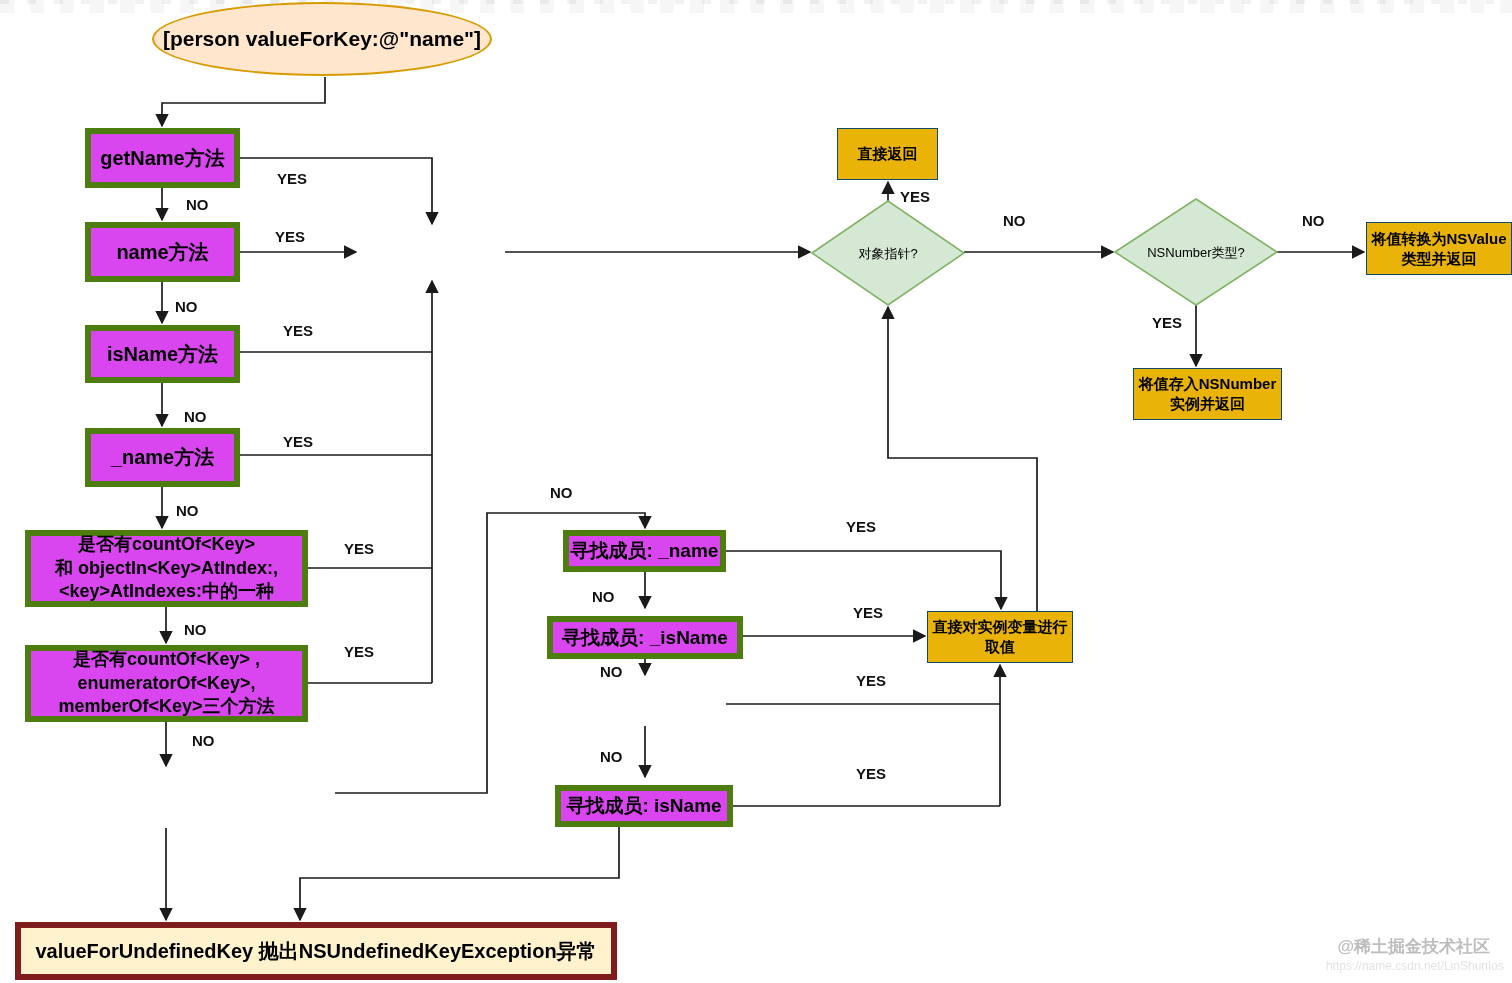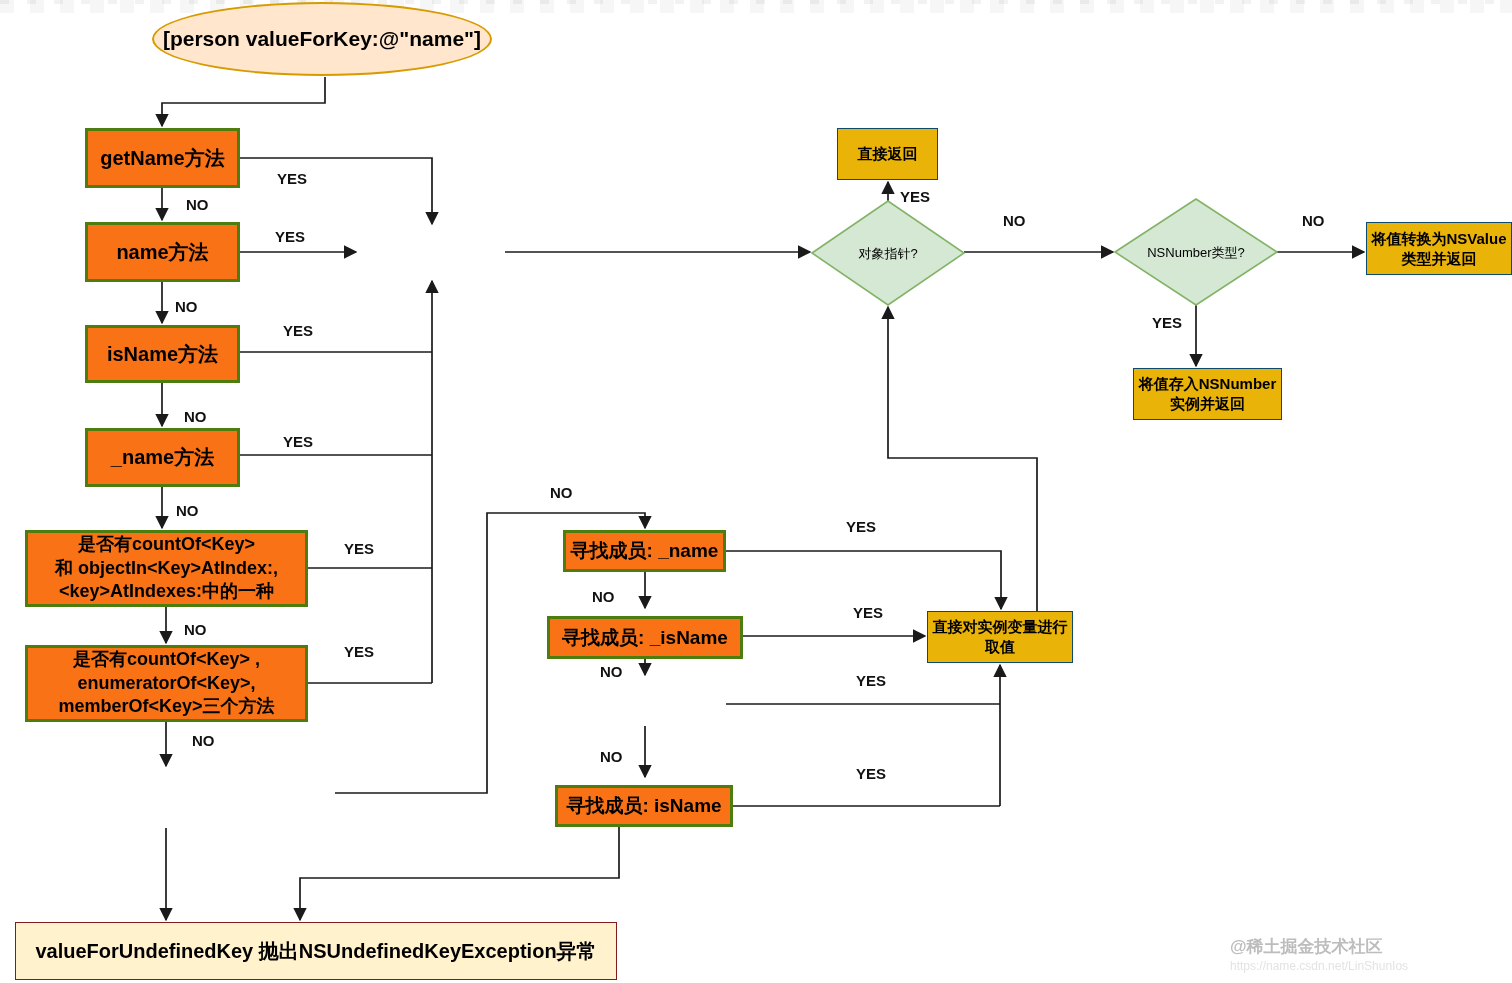--- a/index.html
+++ b/index.html
@@ -13,27 +13,27 @@
     background:
       repeating-linear-gradient(90deg, rgba(120,130,120,0.10) 0 9px, rgba(0,0,0,0) 9px 27px) 0 0 / 27px 4px no-repeat local,
       repeating-linear-gradient(90deg, rgba(120,130,120,0.07) 0 14px, rgba(0,0,0,0) 14px 30px);
     background-size:100% 4px,100% 13px;
   }
   svg.wires{position:absolute;left:0;top:0;}
   .node{
     position:absolute;box-sizing:border-box;display:flex;align-items:center;justify-content:center;
     text-align:center;font-weight:bold;line-height:1.32;white-space:pre-line;
   }
-  .blue  {background:#f97316;border:3px solid #4d7c0f;}
+  .blue  {background:#d946ef;border:6px solid #4d7c0f;}
   .red   {background:#eab308;border:1px solid #0c4a6e;text-align:center;}
-  .yellow{background:#FFF2CC;border:1px solid #7f1d1d;}
+  .yellow{background:#FFF2CC;border:6px solid #7f1d1d;}
   .ellipse{background:#FFE6CC;border:2px solid #D79B00;border-radius:50%;}
   .dtext{position:absolute;text-align:center;font-weight:500;font-size:13px;white-space:nowrap;}
   .elabel{position:absolute;font-weight:bold;font-size:15px;color:#111;white-space:nowrap;}
-  .wm{position:absolute;font-weight:bold;}
+  .wm{position:absolute;text-align:right;font-weight:bold;}
   #wm-main{color:#bdbdbd;font-size:17px;}
   #wm-url{color:#e3e3e3;font-size:12px;font-weight:normal;}
 </style>
 </head>
 <body>
 
 <div id="stage">
   <div id="top-strip"></div>
 
   <svg class="wires" width="1512" height="983" viewBox="0 0 1512 983">

